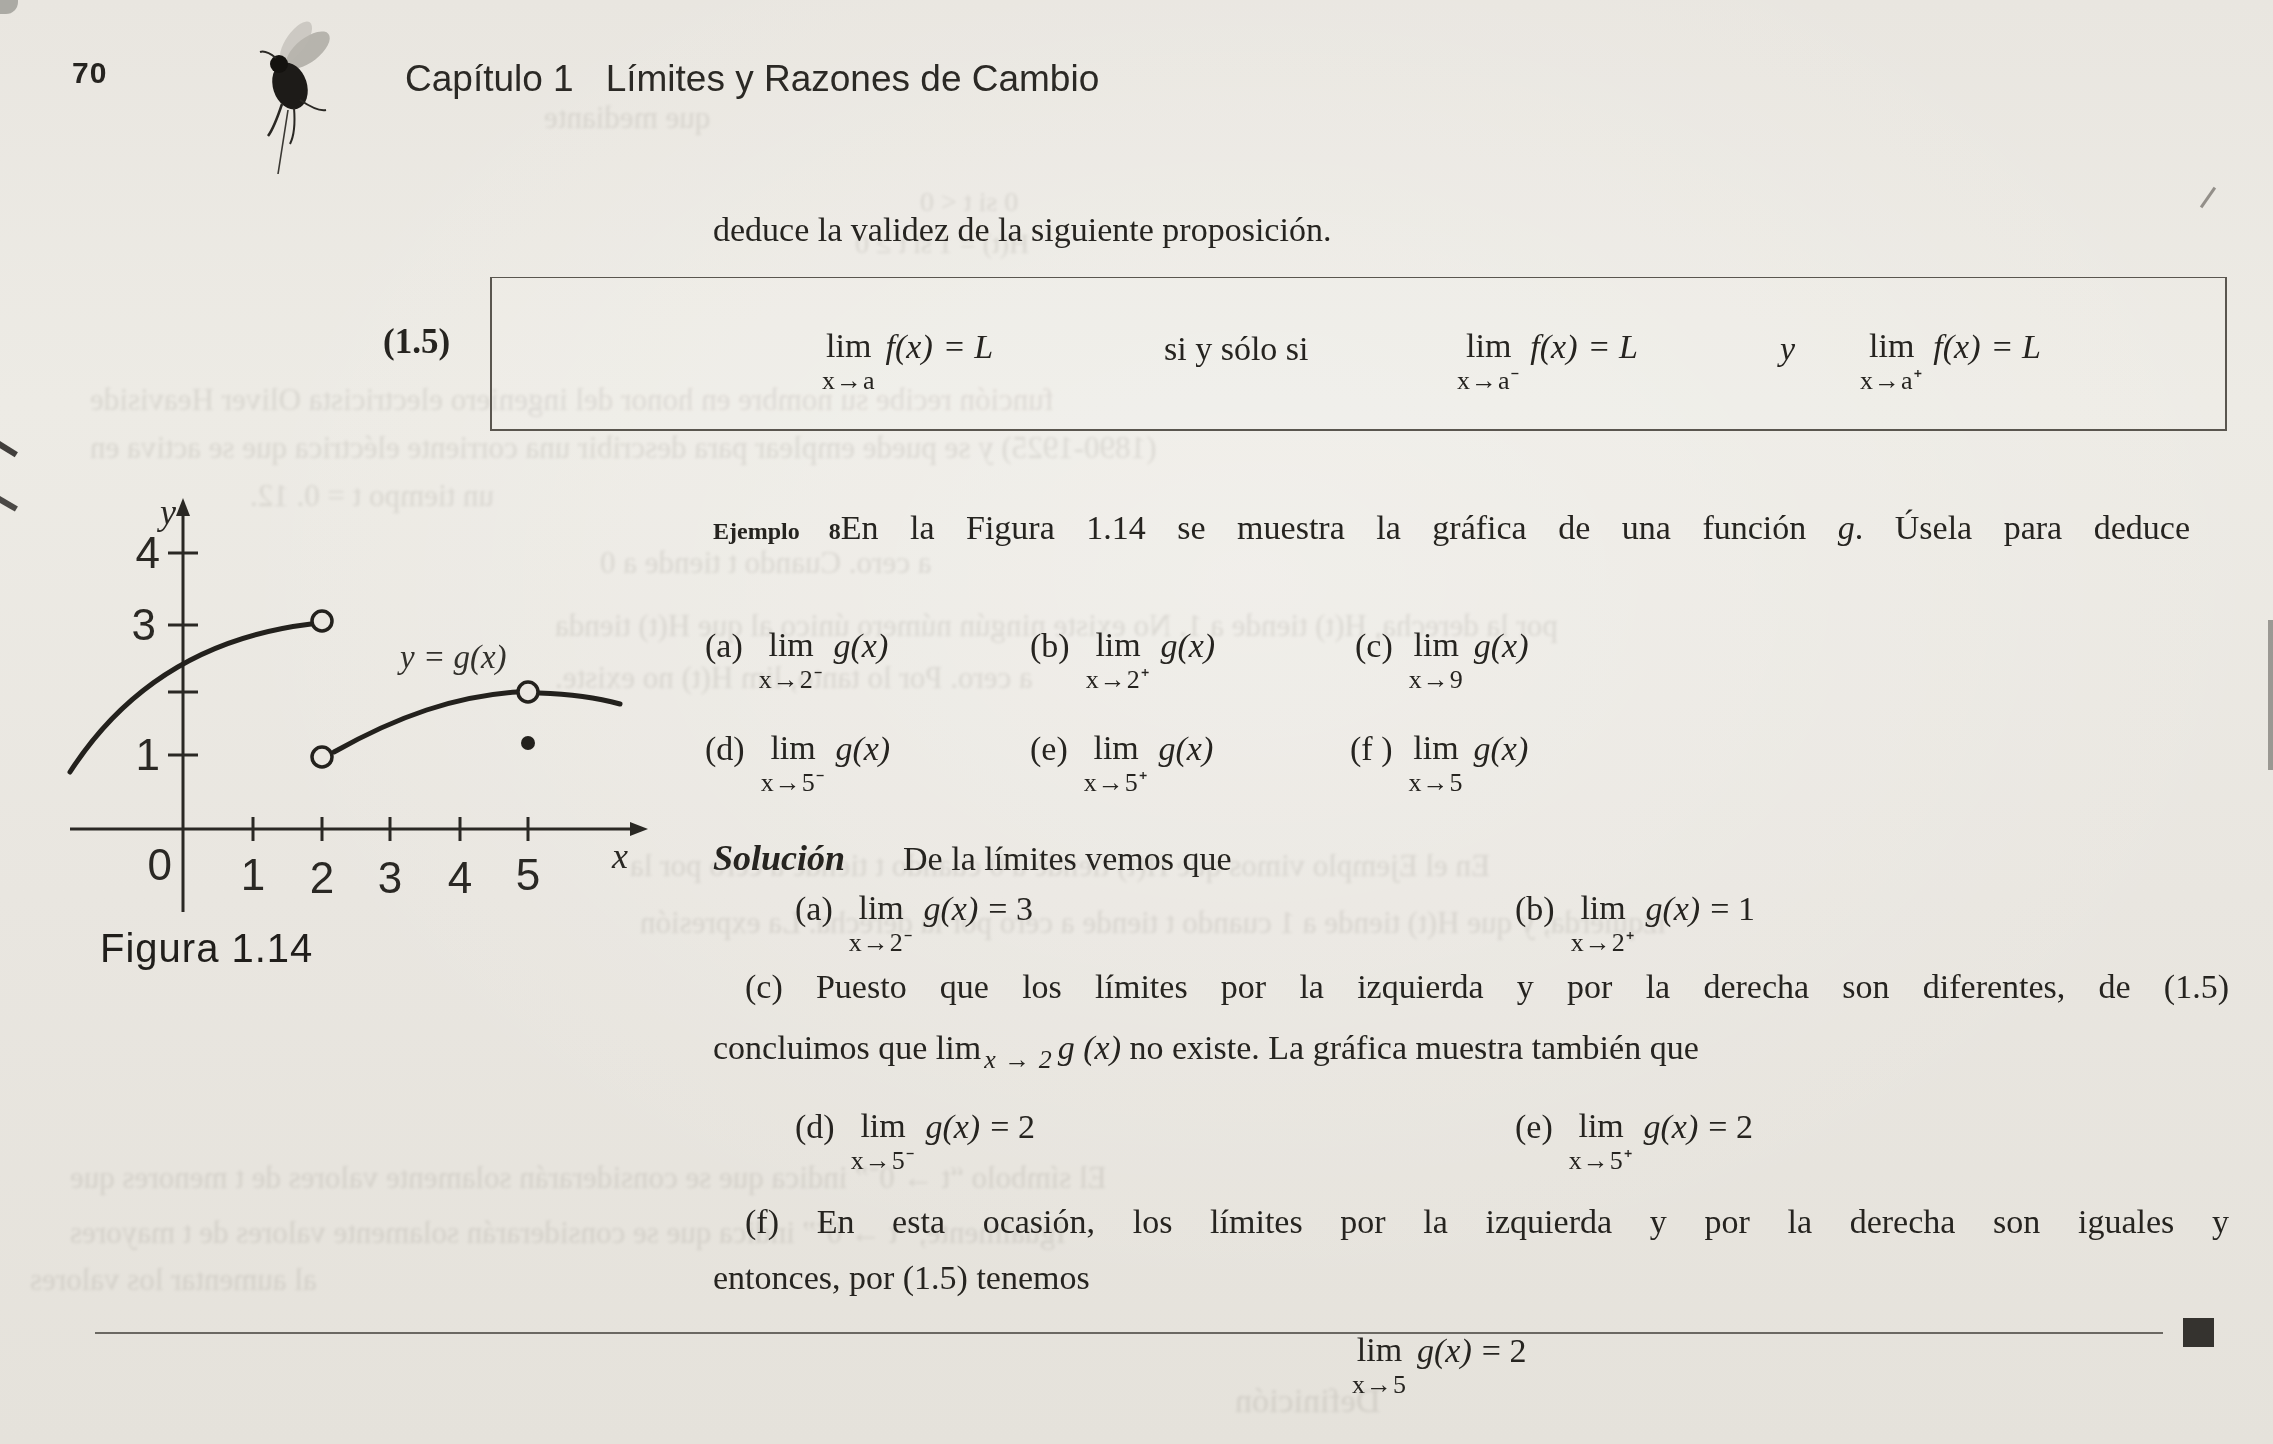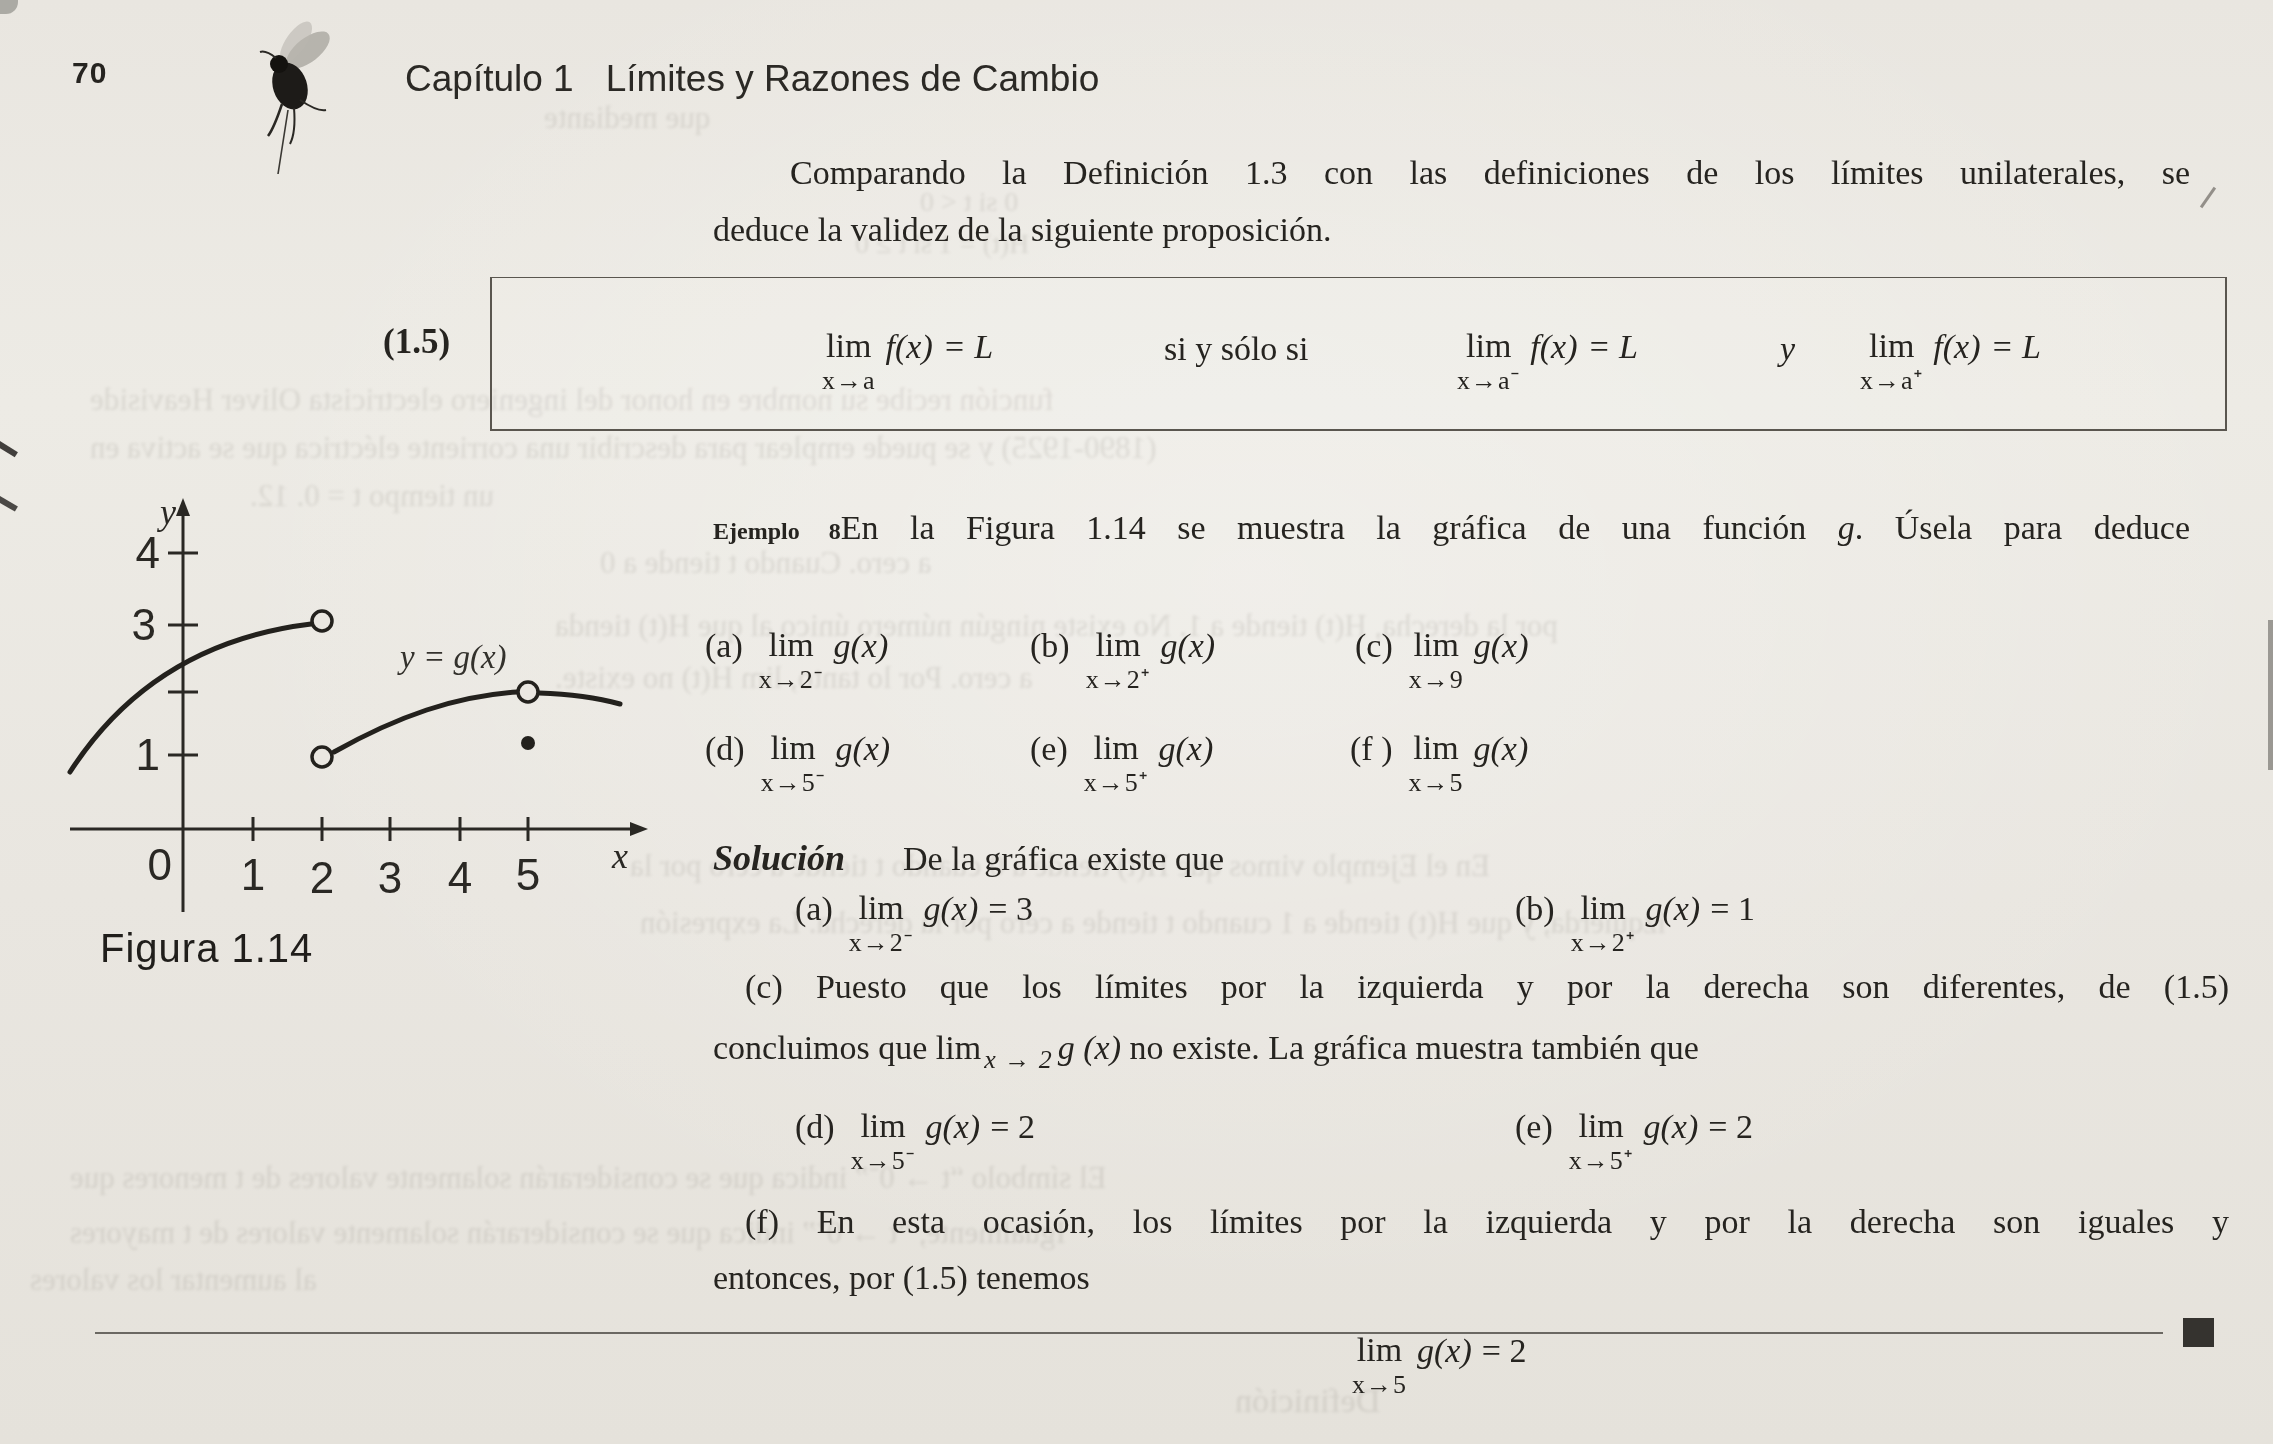--- a/index.html
+++ b/index.html
@@ -104,21 +104,20 @@
     <ellipse cx="58" cy="34" rx="24" ry="10" fill="#b9b6af" opacity="0.6" transform="rotate(-55 58 34)"></ellipse>
     <ellipse cx="52" cy="78" rx="17" ry="24" fill="#1d1b18" transform="rotate(-18 52 78)"></ellipse>
     <circle cx="41" cy="56" r="9" fill="#14120f"></circle>
     <path d="M38 50 Q28 42 22 44" stroke="#2a2824" stroke-width="2" fill="none"></path>
     <path d="M44 96 Q36 120 30 128" stroke="#2a2824" stroke-width="2.5" fill="none"></path>
     <path d="M56 100 Q58 124 52 136" stroke="#2a2824" stroke-width="2" fill="none"></path>
     <path d="M50 102 Q44 140 40 166" stroke="#3a3833" stroke-width="1.6" fill="none"></path>
     <path d="M62 92 Q80 104 88 102" stroke="#2a2824" stroke-width="2" fill="none"></path>
   </svg>
 
-  <div class="t-line t-just" style="left:790px;top:148px;width:1400px;">Comparando la Definición 1.3 con las definiciones de los límites unilaterales, se</div>
   <div class="t-line" style="left:713px;top:205px;">deduce la validez de la siguiente proposición.</div>
 
   <div class="prop-tag">(1.5)</div>
   <div class="prop-box">
     <div class="bx limit" style="left:330px;top:48px;">
       <span class="lim-col">
         <span class="lim-word">lim</span>
         <span class="lim-sub">x→a</span>
       </span>
       <span class="expr">f(x)</span>
@@ -192,21 +191,21 @@
   <div class="limit" style="left:1350px;top:728px;">
     <span class="plabel">(f )</span>
     <span class="lim-col">
         <span class="lim-word">lim</span>
         <span class="lim-sub">x→5</span>
       </span>
     <span class="expr">g(x)</span>
   </div>
 
   <div class="t-line" style="left:713px;top:833px;">
-    <span class="sol-head">Solución</span><span>De la gráfica existe que</span>
+    <span class="sol-head">Solución</span><span>De la límites vemos que</span>
   </div>
 
   <div class="limit" style="left:795px;top:888px;">
     <span class="plabel">(a)</span>
     <span class="lim-col">
         <span class="lim-word">lim</span>
         <span class="lim-sub">x→2⁻</span>
       </span>
     <span class="expr">g(x)</span>
     <span class="eq">= 3</span>

